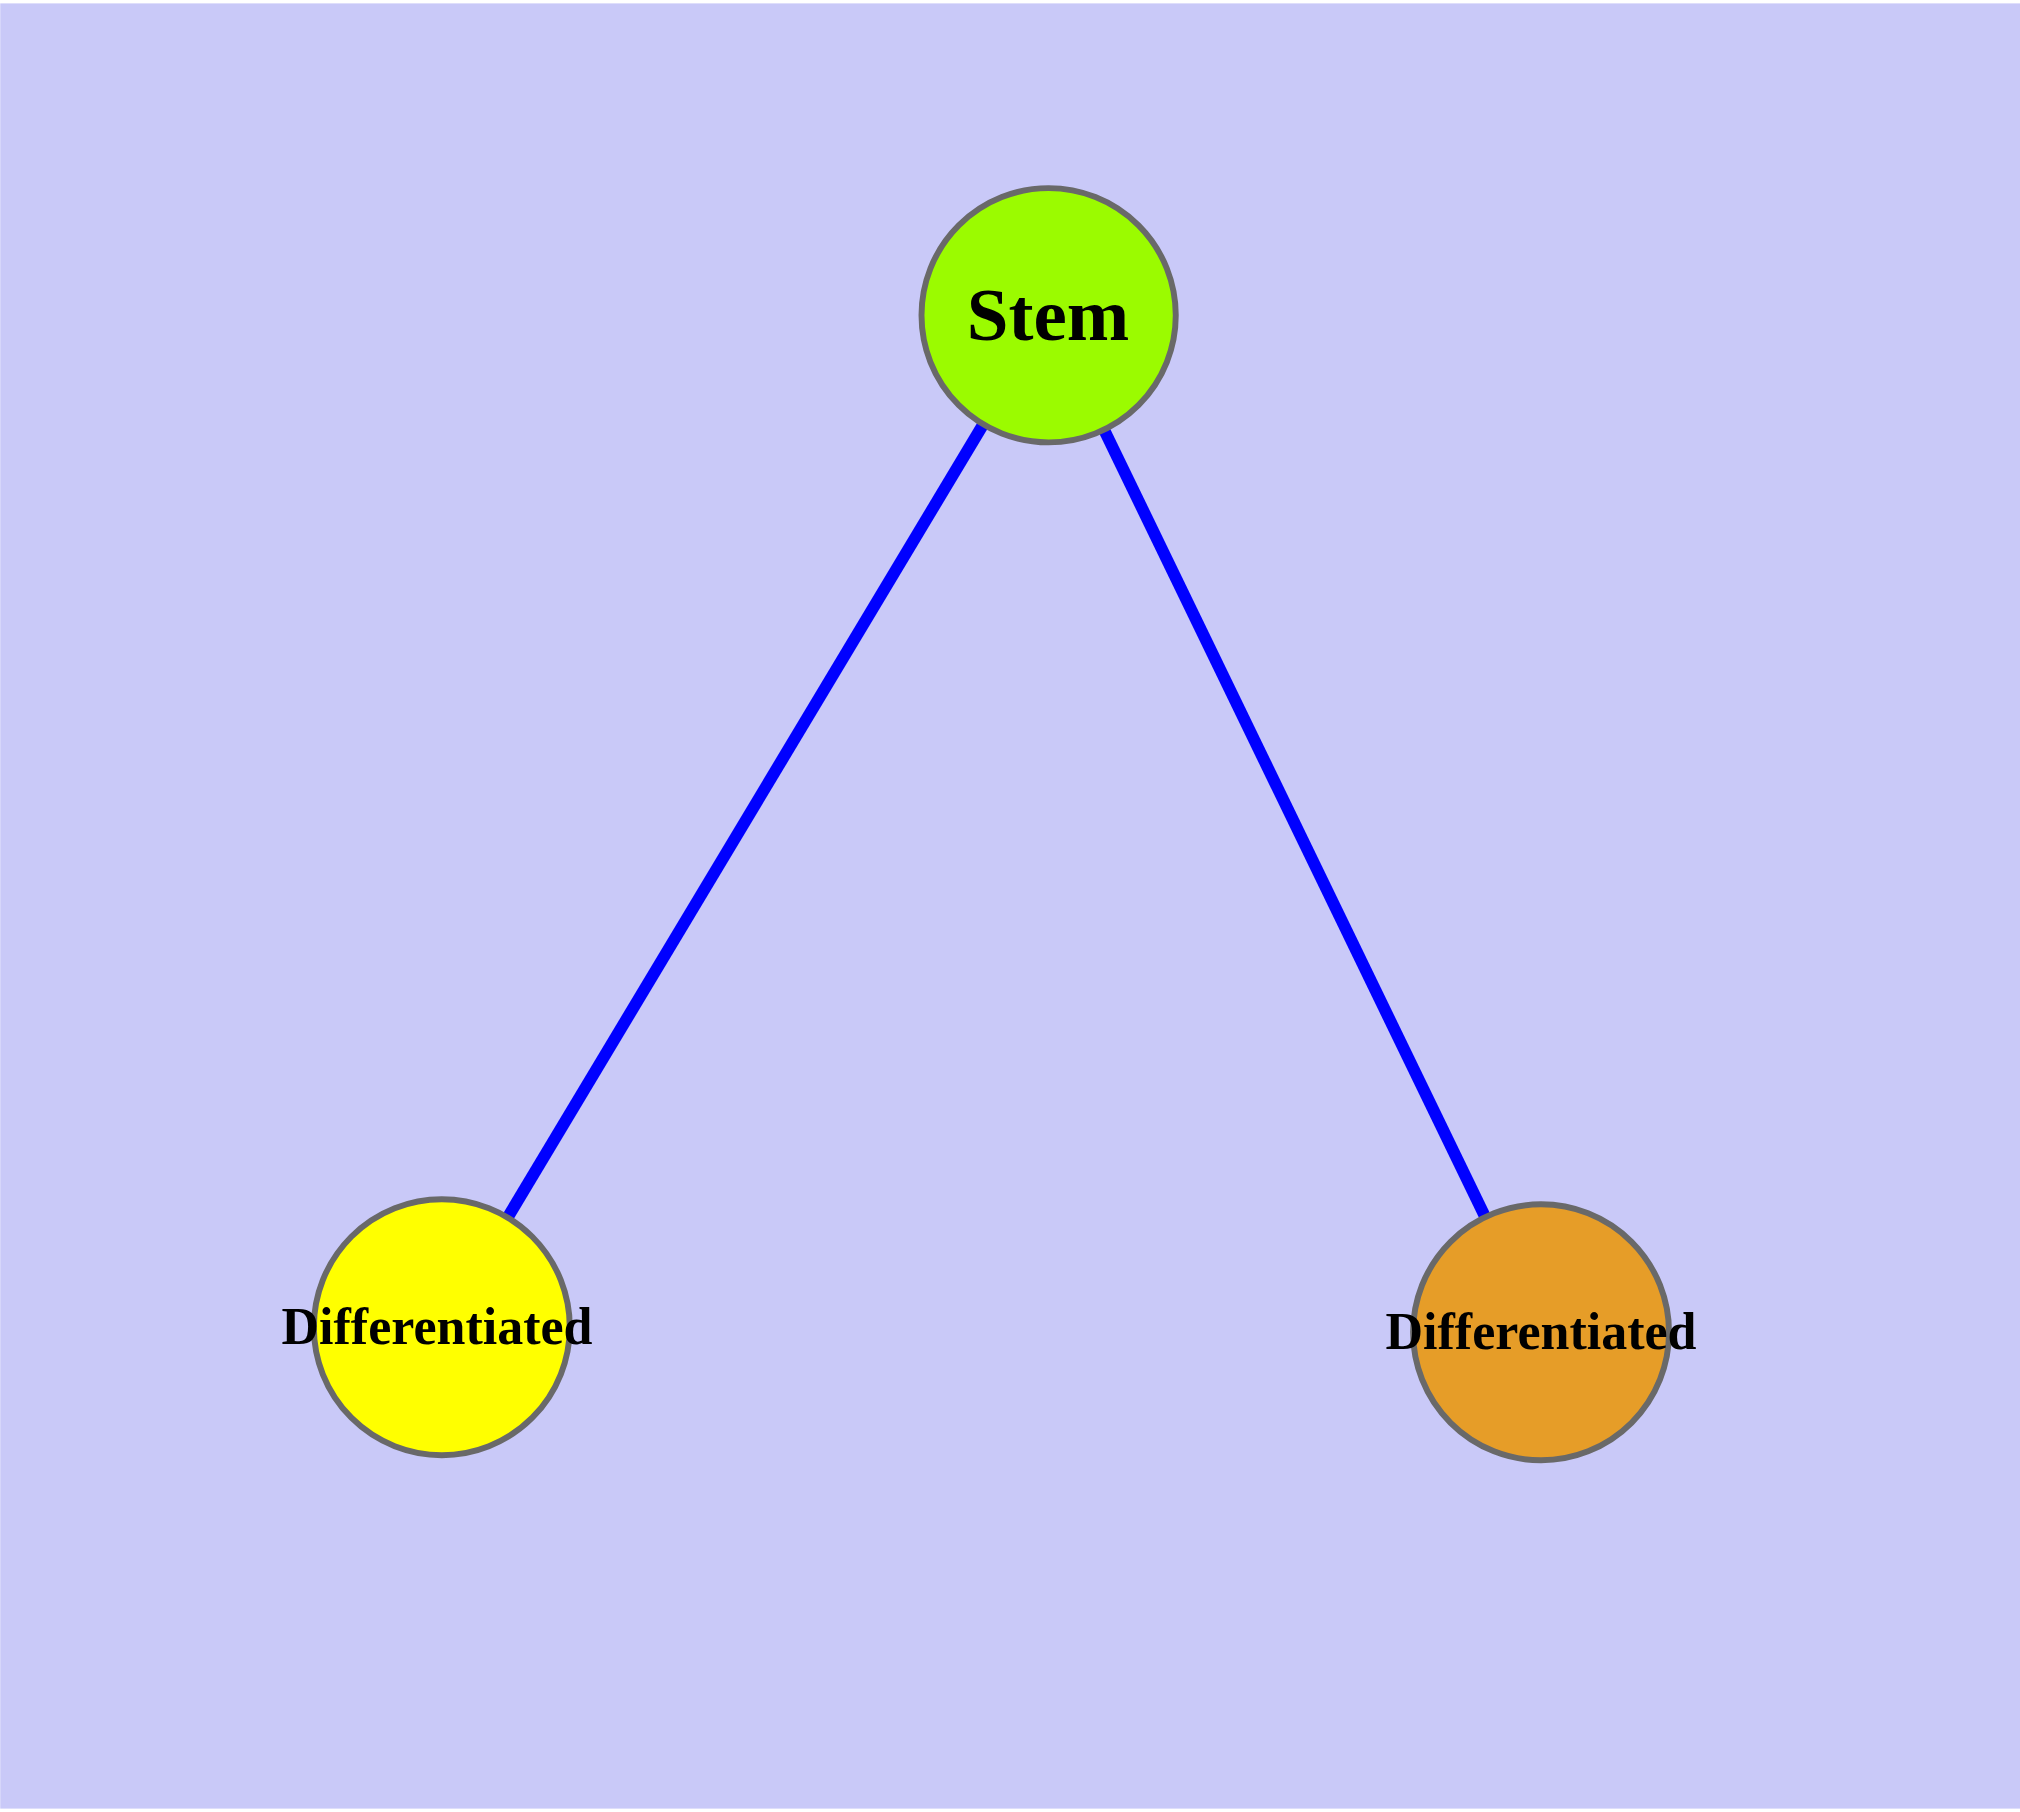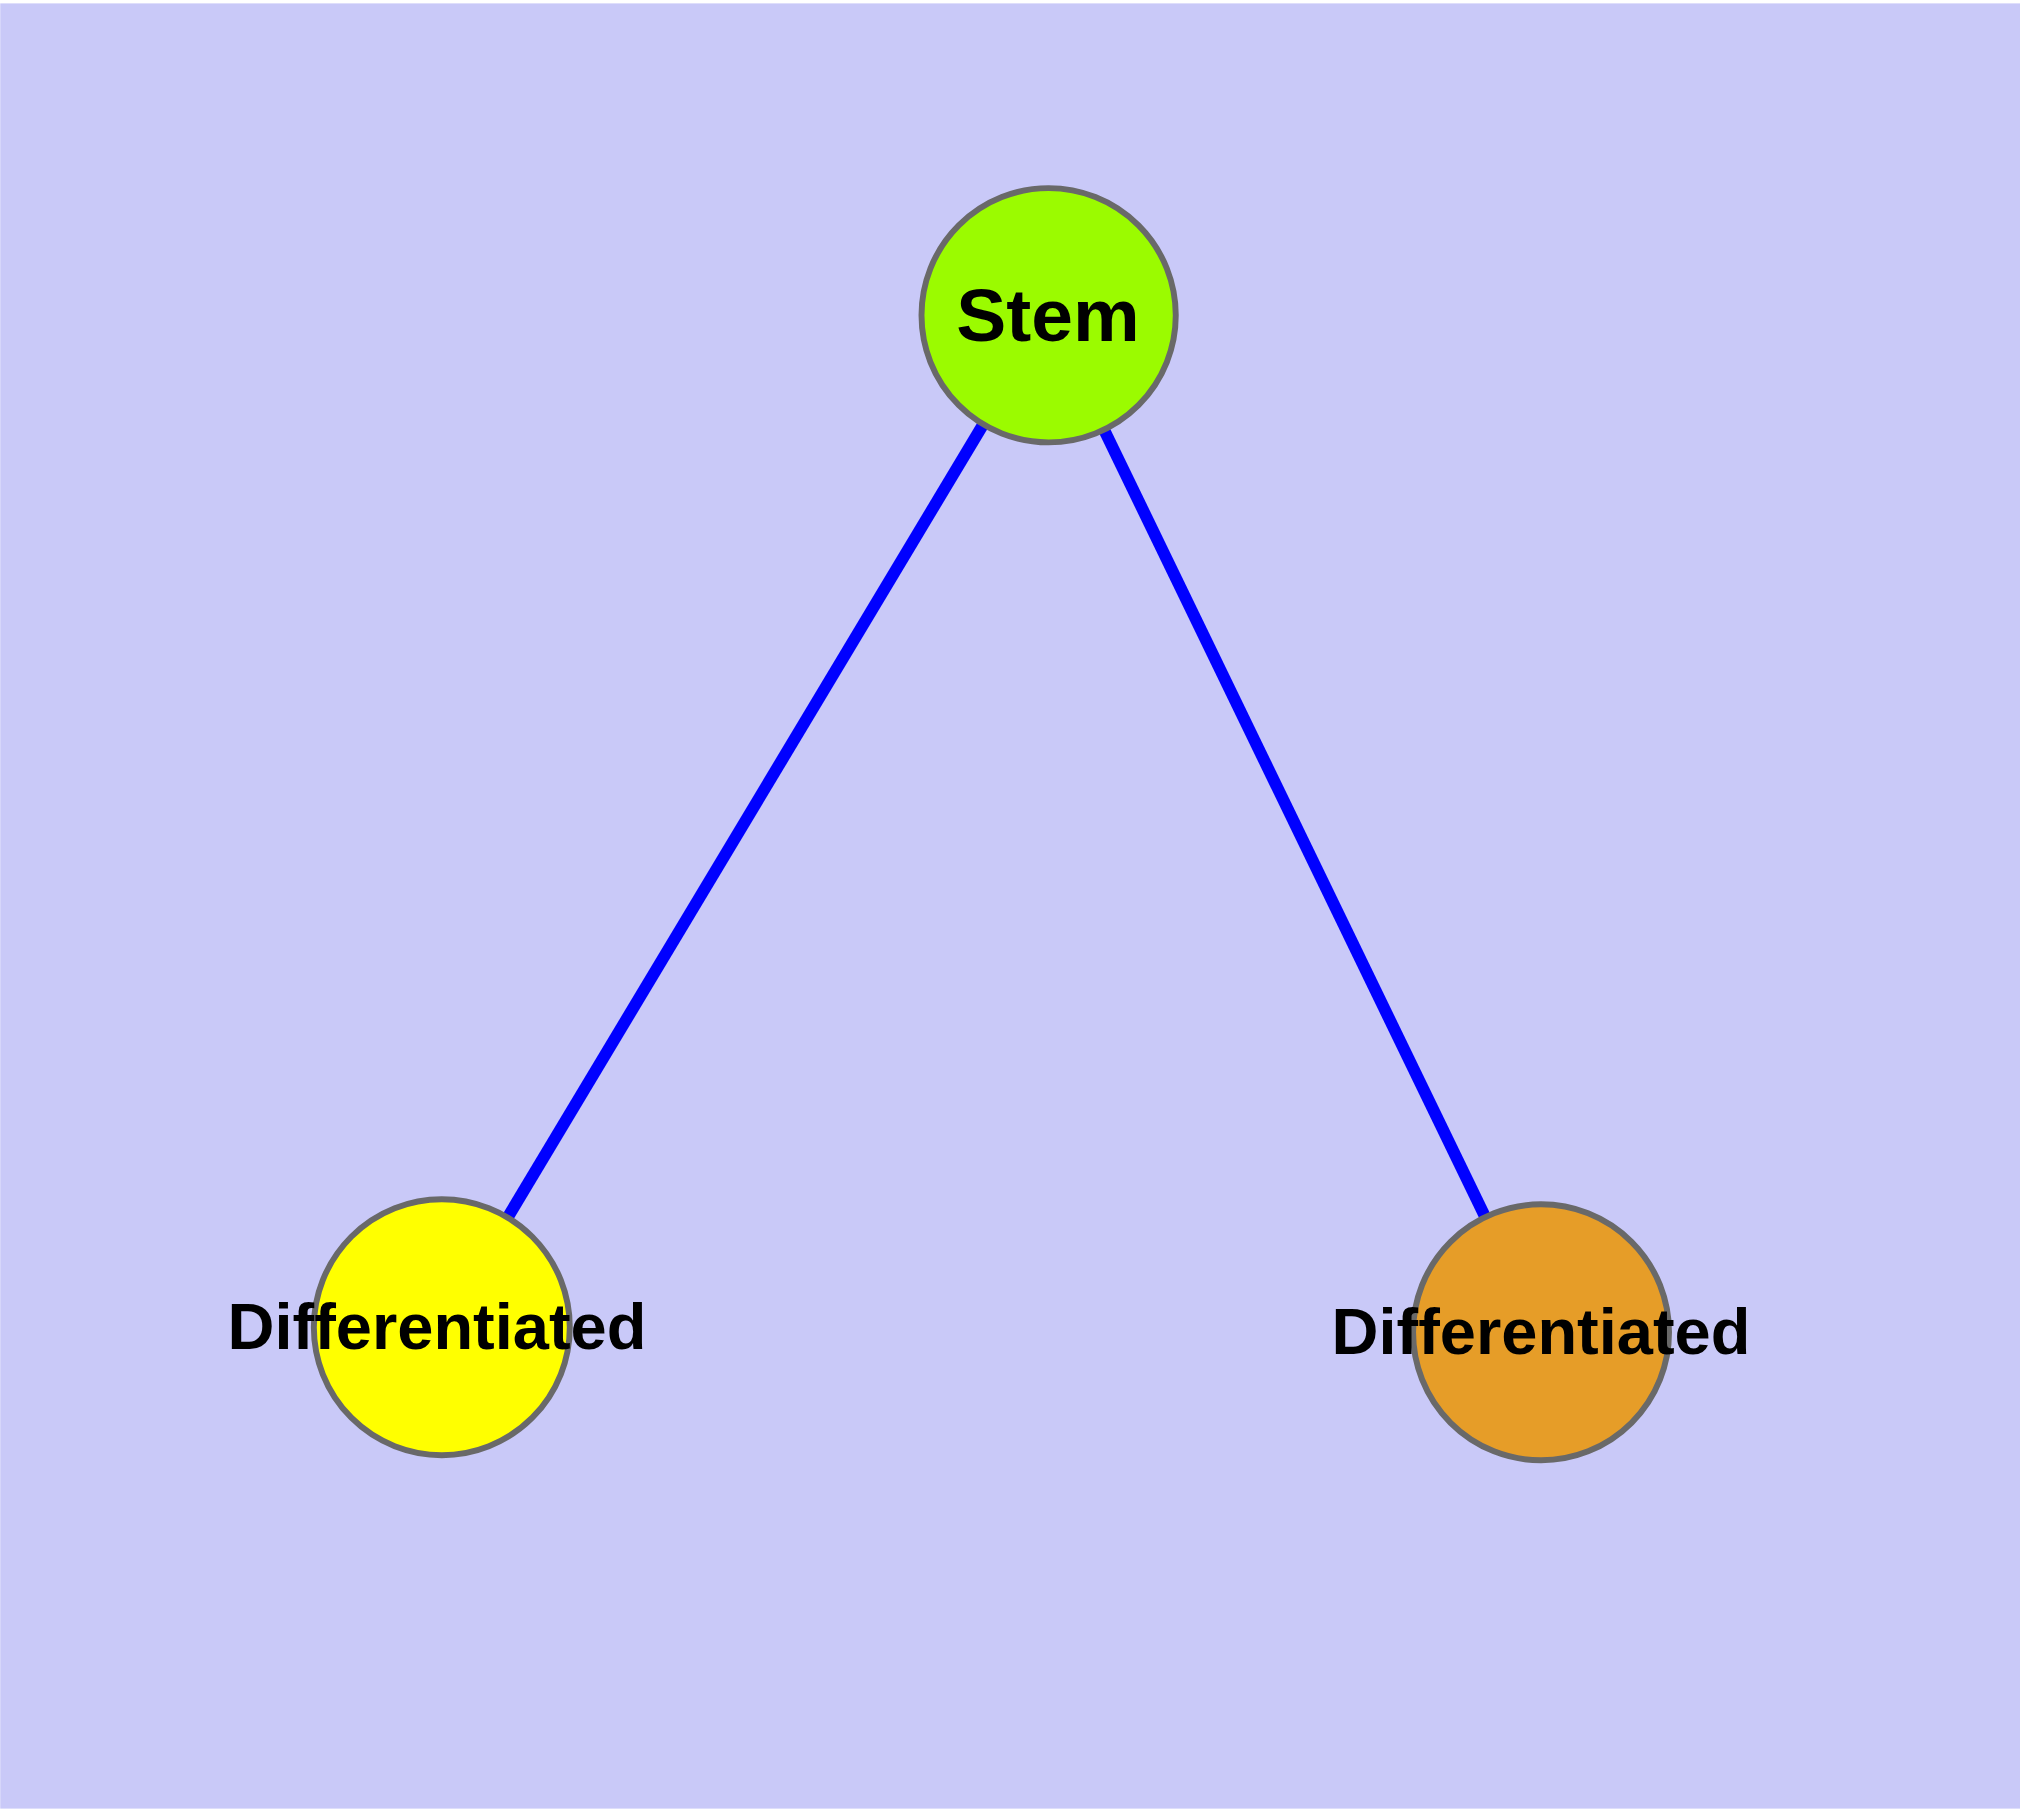--- a/index.html
+++ b/index.html
@@ -5,33 +5,33 @@
   html, body {
     margin: 0;
     padding: 0;
     background: #ffffff;
   }
   .canvas {
     position: relative;
     width: 2021px;
     height: 1812px;
     overflow: hidden;
-    font-family: Liberation Sans, sans-serif;
+    font-family: Liberation Serif, serif;
   }
   .graph-svg {
     position: absolute;
     left: 0;
     top: 0;
   }
   .node-label {
     position: absolute;
     transform: translate(-50%, -50%);
     text-align: center;
     font-weight: bold;
-    font-size: 65px;
+    font-size: 52px;
     line-height: 1.2;
     white-space: nowrap;
     pointer-events: none;
   }
   .node-label .line {
     display: block;
   }
   .stem-label {
     left: 1048px;
     top: 315px;

